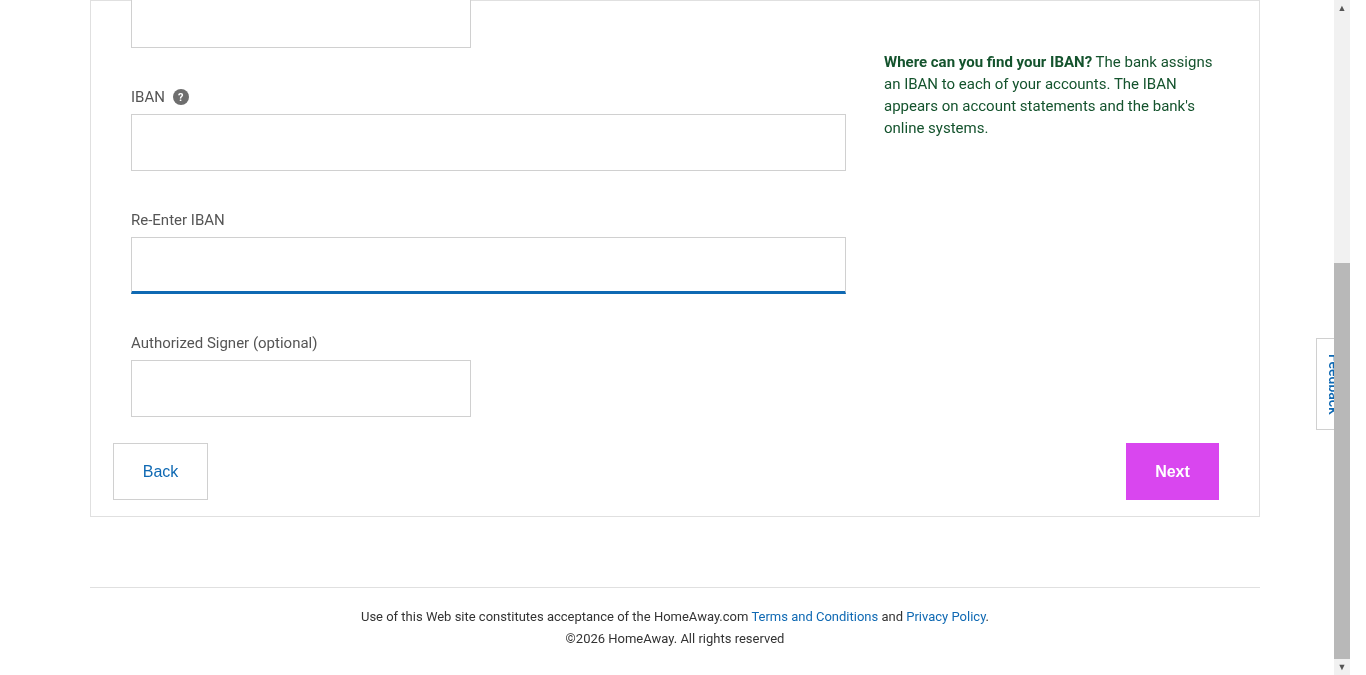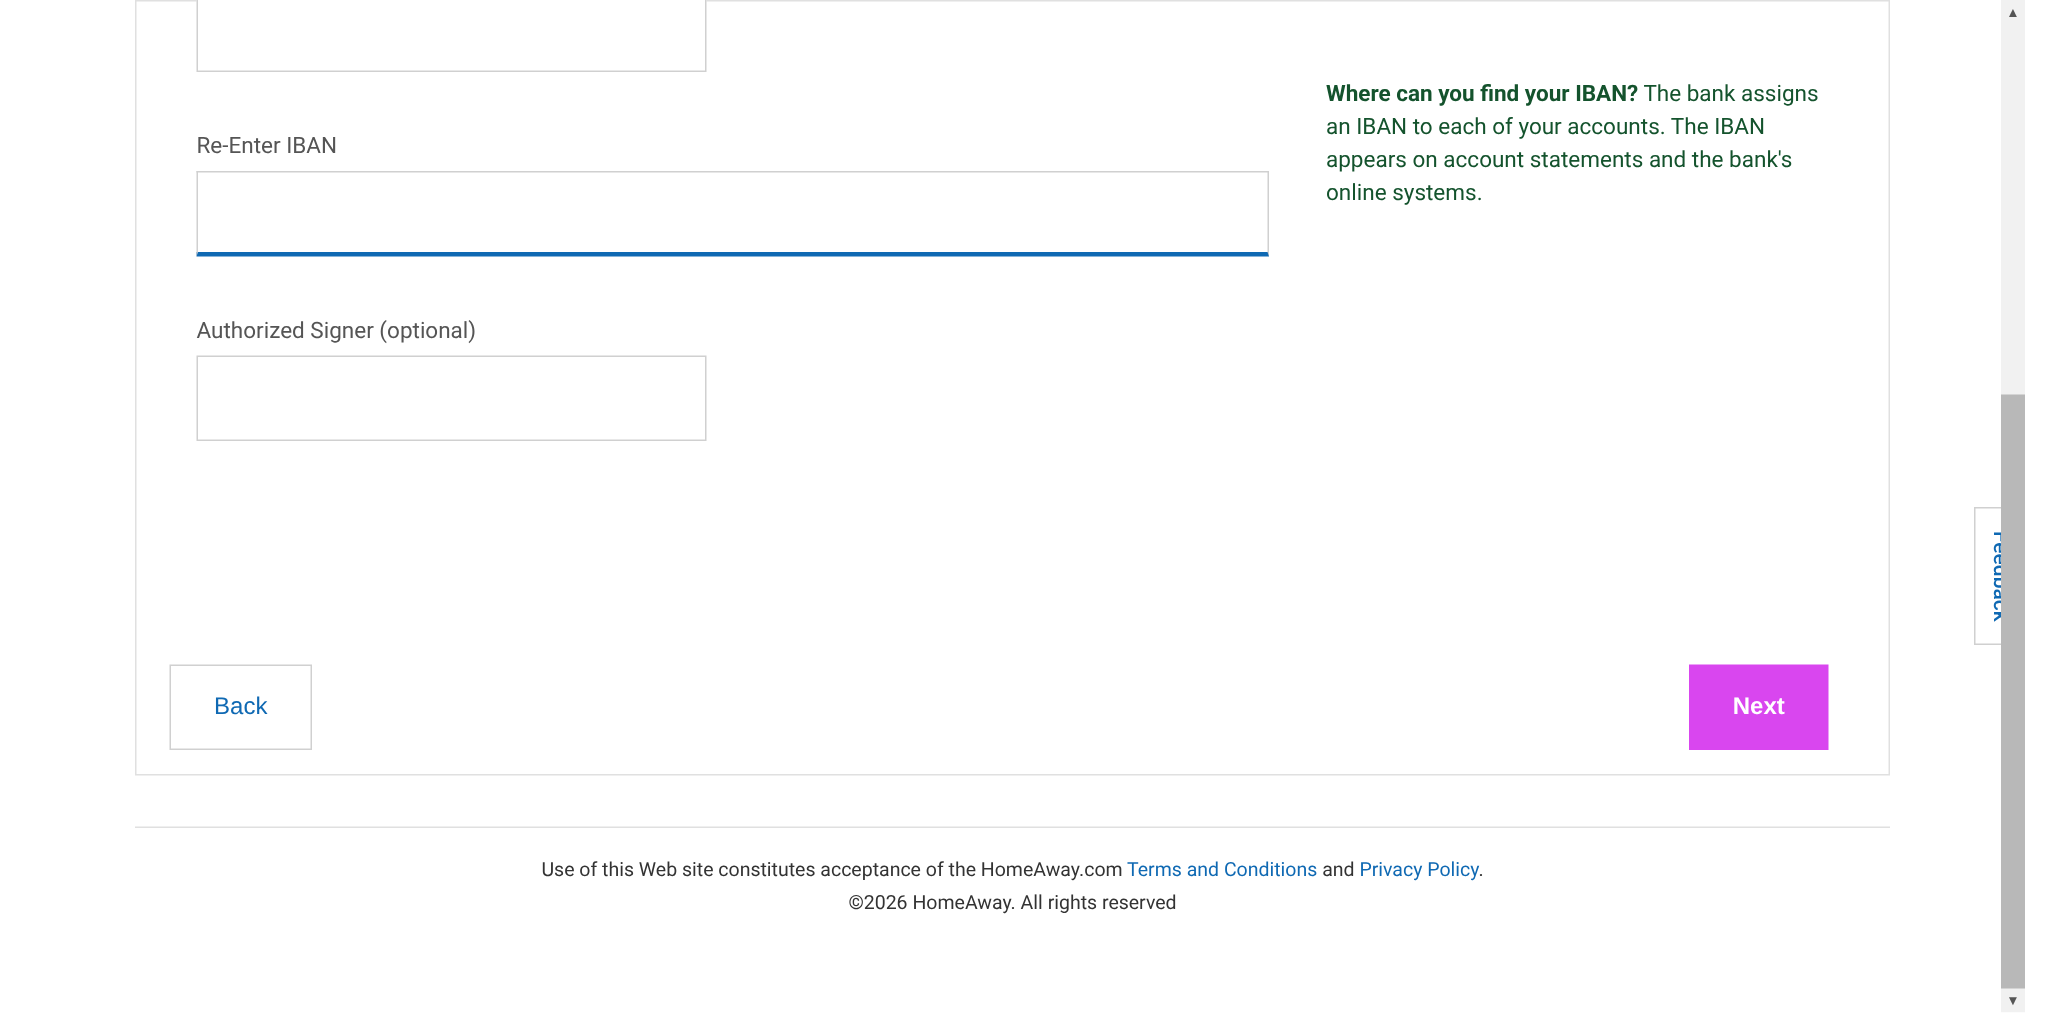--- a/index.html
+++ b/index.html
@@ -110,21 +110,21 @@
   }
   .btn-next {
     background: #d946ef;
     color: #fff;
     font-weight: 600;
     min-width: 93px;
     float: right;
     border: none;
   }
   .footer {
-    margin-top: 34px;
+    margin-top: 70px;
     border-top: 1px solid #e0e0e0;
     padding-top: 18px;
     text-align: center;
     color: #333;
     font-size: 13px;
     line-height: 22px;
   }
   .footer a { color: #0f69b3; text-decoration: none; }
   .feedback-tab {
     position: absolute;
@@ -176,20 +176,27 @@
 
 <div class="viewport">
   <div class="content-wrap">
     <div class="card clearfix">
 
       <div class="form-col">
 
         
         <input type="text" class="input input-narrow top-input" value="" style="">
 
+        <div class="field-group group-iban">
+          <label class="field-label">
+            <span>IBAN</span>
+            <span class="help-icon">?</span>
+          </label>
+          <input type="text" class="input input-wide" value="" style="">
+        </div>
 
         <div class="field-group group-reiban">
           <label class="field-label">Re-Enter IBAN</label>
           <input type="text" class="input input-wide input-focused" value="" style="">
         </div>
 
         <div class="field-group group-signer">
           <label class="field-label">Authorized Signer (optional)</label>
           <input type="text" class="input input-narrow" value="" style="">
         </div>

